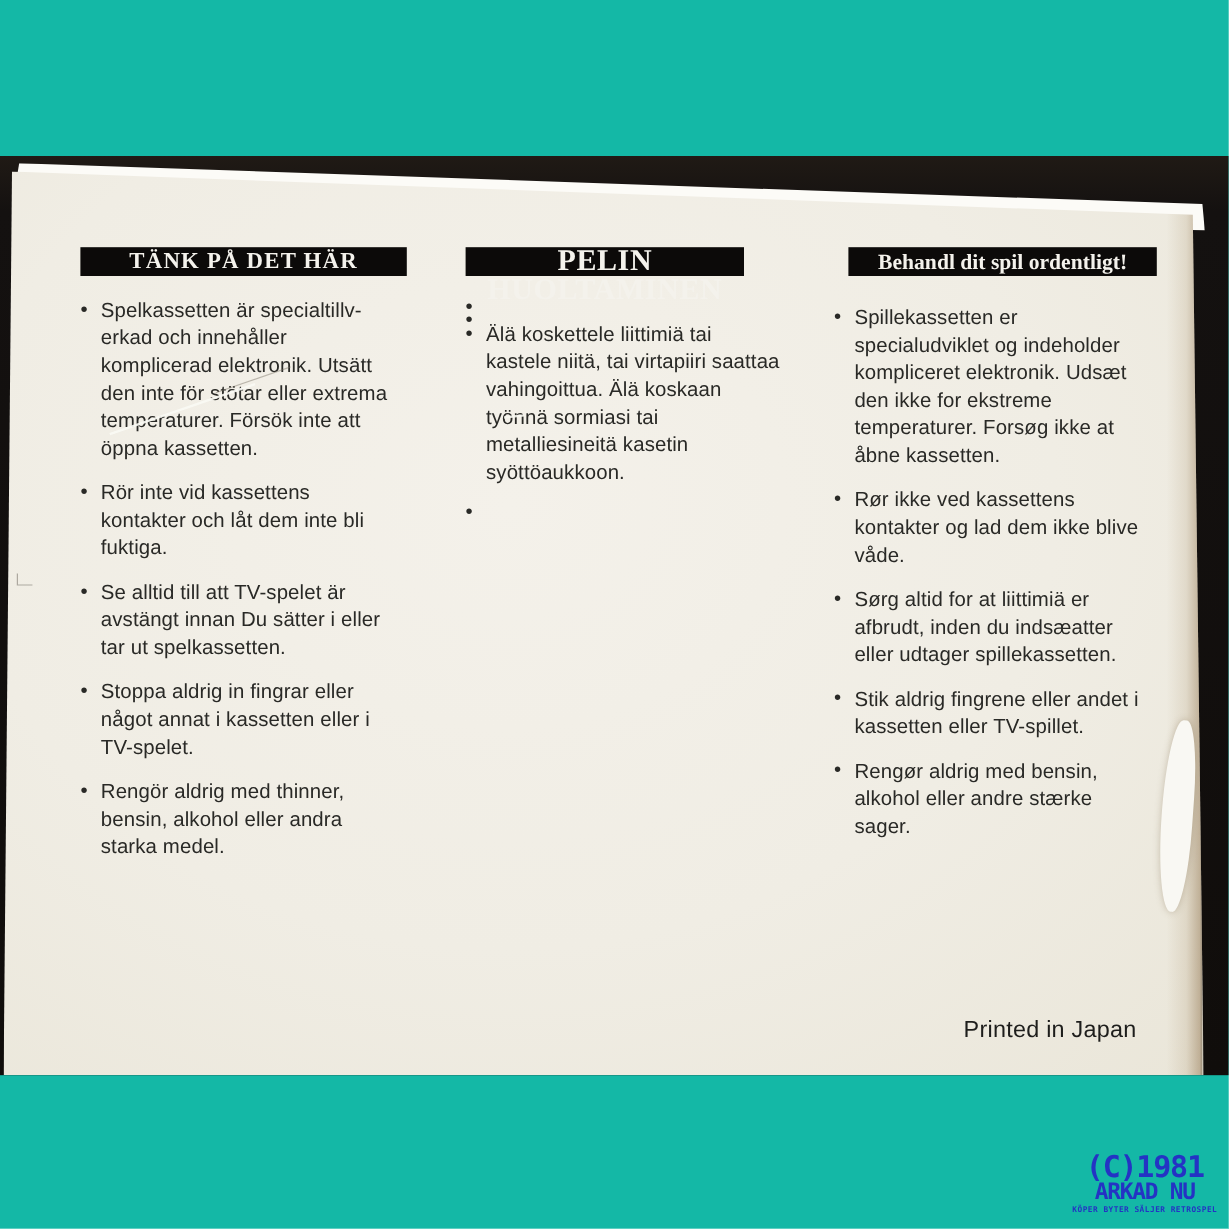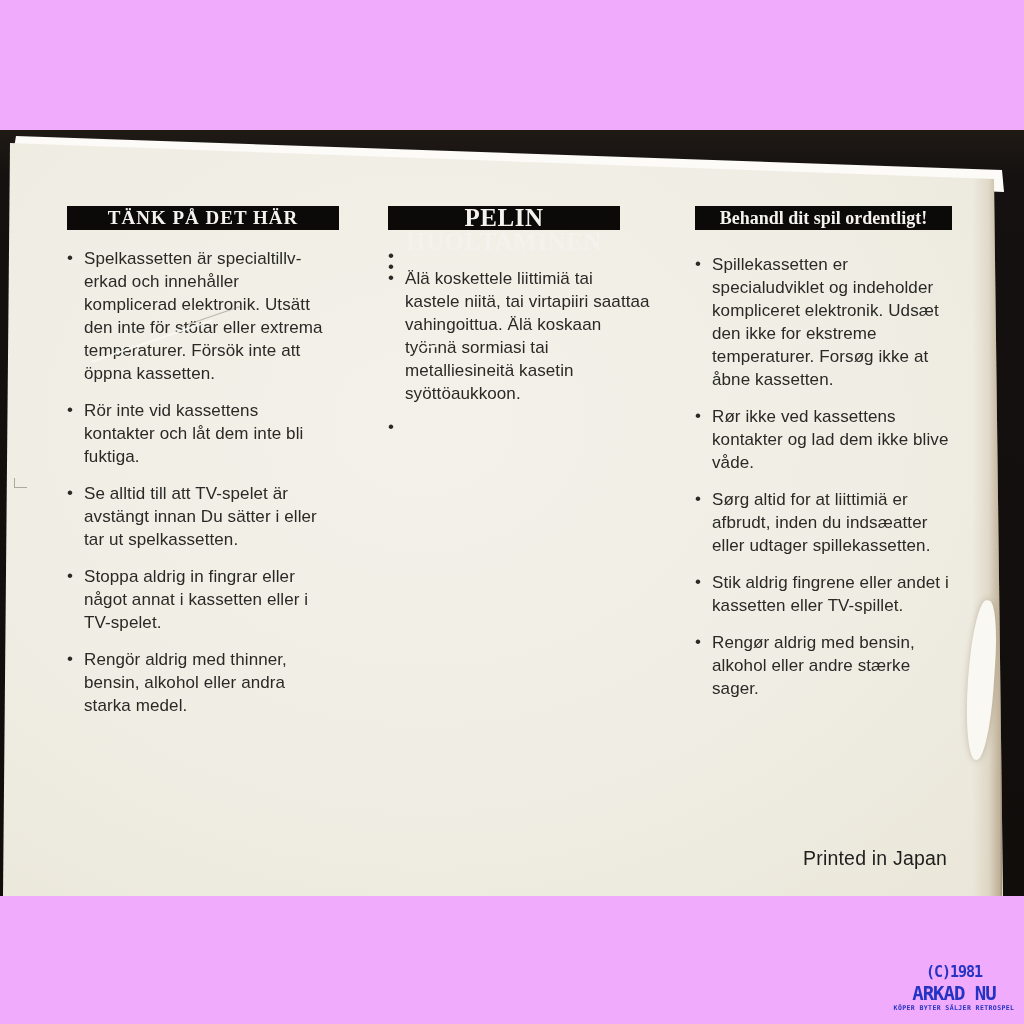--- a/index.html
+++ b/index.html
@@ -1,18 +1,18 @@
 <!DOCTYPE html>
 <html><head>
 <meta charset="utf-8">
 <style>
   html,body { margin:0; padding:0; }
   #canvas {
     position:relative; width:1024px; height:1024px;
-    background:#f0abfc; overflow:hidden;
+    background:#14b8a6; overflow:hidden;
     font-family:"Liberation Sans", sans-serif;
   }
   
   #scan-area {
     position:absolute; left:0; top:130px; width:1024px; height:766px;
     background:linear-gradient(180deg,#201a15 0%, #141110 6%, #100d0b 100%);
     overflow:hidden;
   }
   
   #under-page {
@@ -47,21 +47,21 @@
   #col-0 { left:67px;  width:300px; }
   #col-1 { left:388px; width:295px; }
   #col-2 { left:695px; width:300px; }
   .header-bar {
     background:#0c0a09; color:#f4f2ec; text-align:center;
     font-family:"Liberation Serif", serif; font-weight:bold;
     height:24px; line-height:24px; position:relative; overflow:visible;
   }
   #col-0 .header-bar { width:272px; font-size:19px; letter-spacing:1px; }
   #col-1 .header-bar { width:232px; font-size:25px; letter-spacing:0.5px; }
-  #col-2 .header-bar { width:257px; font-size:18px; letter-spacing:0px; }
+  #col-2 .header-bar { width:257px; font-size:18px; letter-spacing:0px;margin-left:12px; }
   .bullets { display:flex; flex-direction:column; }
   #col-0 .bullets { margin-top:17px; gap:14px; }
   #col-1 .bullets { margin-top:15px; gap:11px; }
   #col-2 .bullets { margin-top:23px; gap:14px; }
   .bullet { position:relative; padding-left:17px; color:#292926;
             font-size:17px; line-height:23px; letter-spacing:0.1px; }
   .bullet .dot { position:absolute; left:0; top:-1px; }
   .bullet .btext { white-space:pre; }
   
   .scratch-1 {
@@ -80,21 +80,21 @@
   #printed-in {
     position:absolute; left:803px; top:717px;
     font-size:19.5px; color:#1e1e1c; letter-spacing:0.2px;
   }
   
   #watermark {
     position:absolute; right:6px; top:962px; width:128px;
     text-align:center; color:#2433c4;
     font-family:"DejaVu Sans Mono", monospace; font-weight:bold;
   }
-  #watermark .wm-line1 { font-size:15px; line-height:21px; letter-spacing:-1px; }
+  #watermark .wm-line1 { font-size:25px; line-height:21px; letter-spacing:-1px; }
   #watermark .wm-line2 { font-size:19px; line-height:21px; letter-spacing:-1px; }
   #watermark .wm-tagline { font-size:6.5px; line-height:8px; letter-spacing:0.4px; }
 </style>
 </head>
 <body>
 
 <div id="canvas">
 
   <div id="scan-area">
     <div id="under-page"></div>

